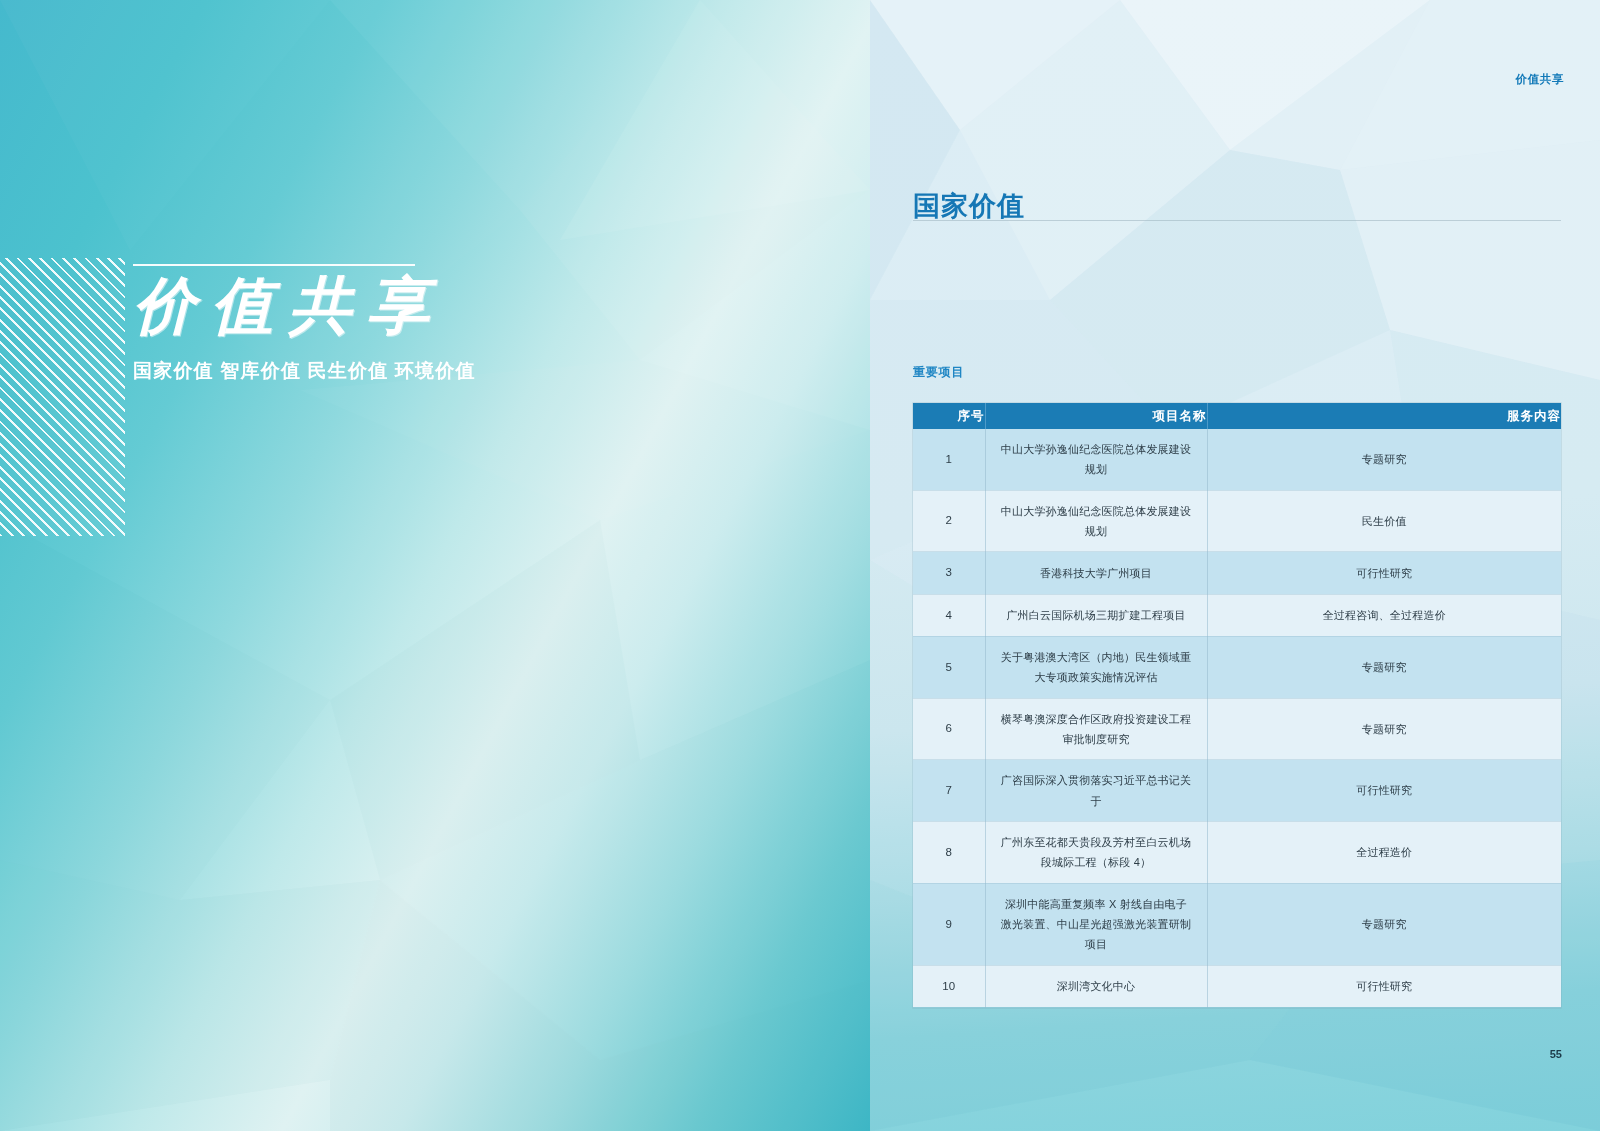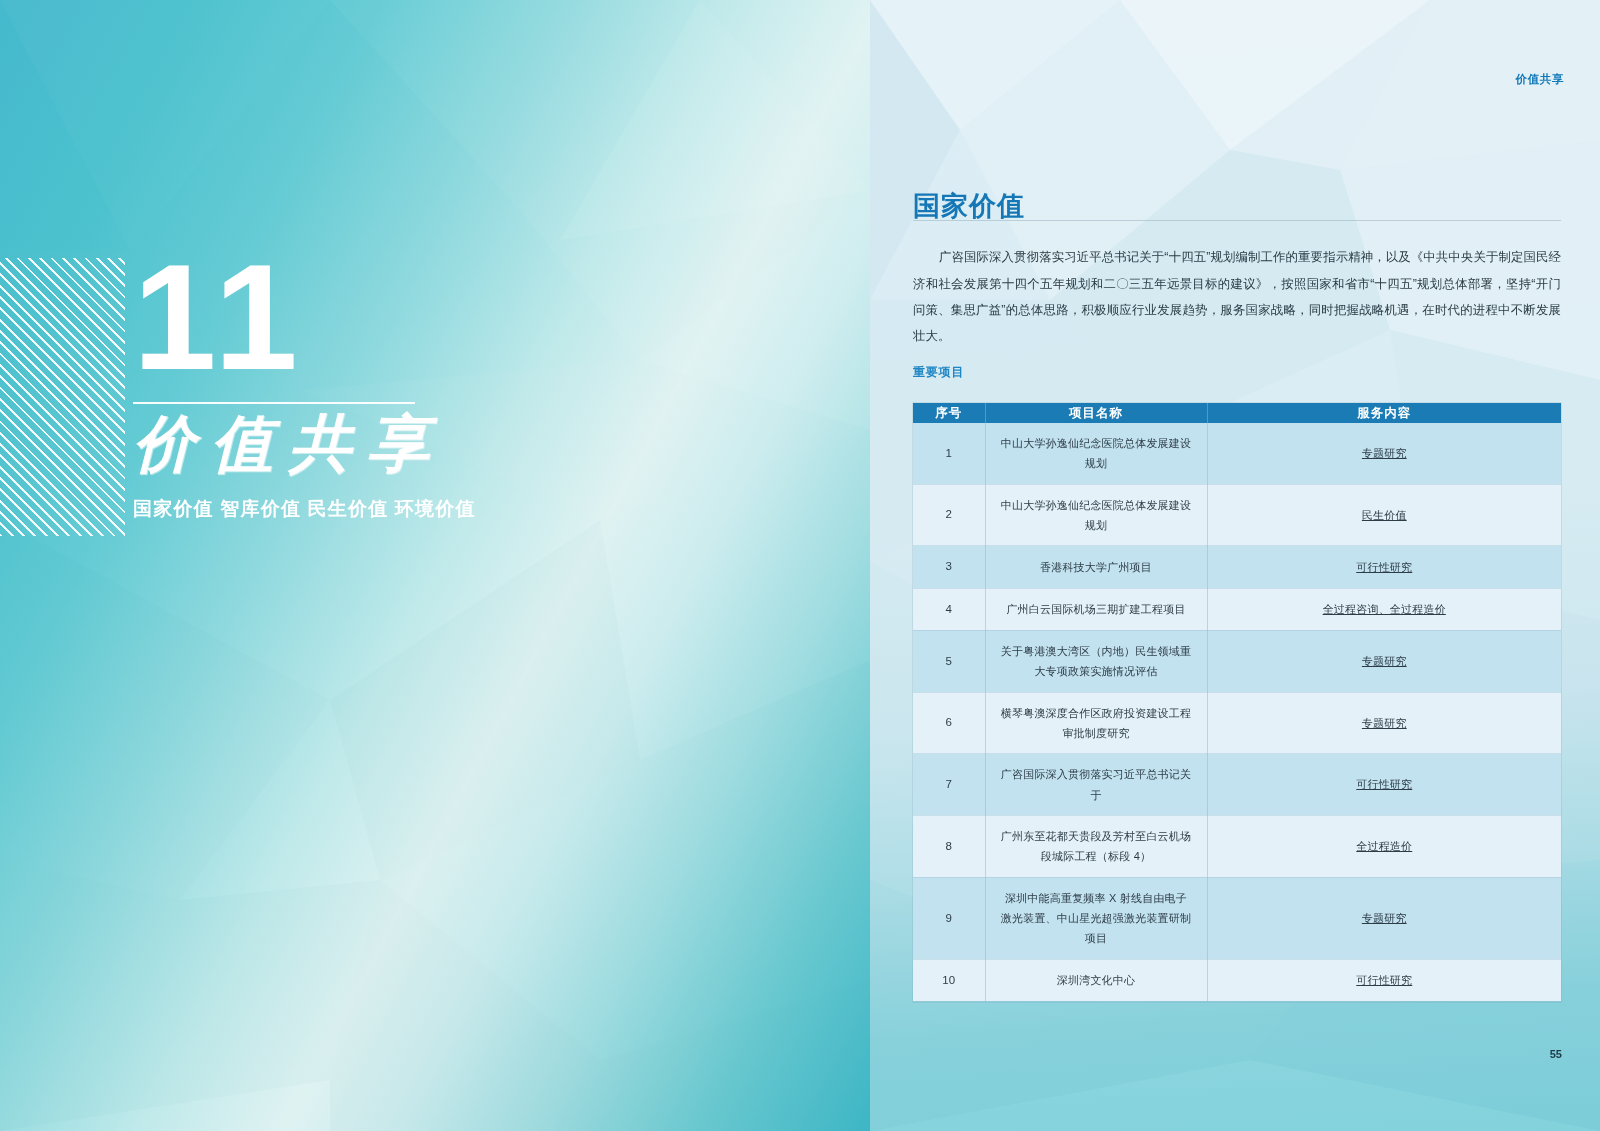--- a/index.html
+++ b/index.html
@@ -193,38 +193,39 @@
   .proj-table col.c-no   { width: 72px; }
   .proj-table col.c-name { width: 222px; }
   .proj-table col.c-svc  { width: 354px; }
 
   .proj-table th {
     background: #1b7cb5;
     color: #ffffff;
     font-size: 12.5px;
     font-weight: 700;
     letter-spacing: 1px;
-    height: 20px;
+    height: 26px;
     border-right: 1px solid #4e9bc9;
     padding: 0;
+    text-align: right;
   }
   .proj-table th:last-child { border-right: none; }
 
   .proj-table td {
     font-size: 11px;
     color: #2d3d47;
     text-align: center;
     vertical-align: middle;
     line-height: 1.85;
     padding: 10px 14px;
     border-right: 1px solid rgba(150,185,205,.55);
     border-bottom: 1px solid rgba(150,185,205,.35);
     letter-spacing: .2px;
   }
-  .proj-table td:last-child { border-right: none; text-decoration: underline; }
+  .proj-table td:last-child { border-right: none; }
 
   .proj-table tbody tr:nth-child(odd)  td { background: #c3e2f0; }
   .proj-table tbody tr:nth-child(even) td { background: #e4f1f8; }
 
   .proj-table td.no { font-size: 11.5px; letter-spacing: 0; }
 
   .page-number {
     position: absolute;
     right: 38px;
     top: 1048px;
@@ -256,21 +257,20 @@
         <polygon points="0,860 180,900 380,880 330,1080 0,1131" fill="#10707f" opacity=".09"></polygon>
         <polygon points="380,880 640,760 870,660 870,980 600,1060" fill="#10707f" opacity=".06"></polygon>
         <polygon points="330,1080 380,880 600,1060 870,980 870,1131 330,1131" fill="#0d6a78" opacity=".08"></polygon>
         <polygon points="640,360 870,190 870,430" fill="#ffffff" opacity=".18"></polygon>
       </g>
     </svg>
 
     <div class="hatch"></div>
 
     <div class="cover-block">
-      <div class="cover-number">11</div>
       <div class="cover-rule"></div>
       <div class="cover-cn">价值共享</div>
       <div class="cover-sub">国家价值 智库价值 民生价值 环境价值</div>
     </div>
   </div>
 
   <div class="right-page">
 
     <svg class="poly2" viewBox="0 0 730 1131" preserveAspectRatio="none">
       <g>
@@ -290,21 +290,20 @@
         <polygon points="0,880 150,940 520,880 380,1060 0,1131" fill="#55aec6" opacity=".10"></polygon>
         <polygon points="520,880 730,860 730,1131 380,1060" fill="#55aec6" opacity=".13"></polygon>
       </g>
     </svg>
 
     <div class="running-head">价值共享</div>
 
     <div class="section-title">国家价值</div>
     <div class="title-rule"></div>
 
-    <p class="body-copy">广咨国际深入贯彻落实习近平总书记关于“十四五”规划编制工作的重要指示精神，以及《中共中央关于制定国民经济和社会发展第十四个五年规划和二〇三五年远景目标的建议》，按照国家和省市“十四五”规划总体部署，坚持“开门问策、集思广益”的总体思路，积极顺应行业发展趋势，服务国家战略，同时把握战略机遇，在时代的进程中不断发展壮大。</p>
 
     <div class="sub-title">重要项目</div>
 
     <table class="proj-table">
       <colgroup>
         <col class="c-no">
           <col class="c-name">
           <col class="c-svc">
       </colgroup>
       <thead>

